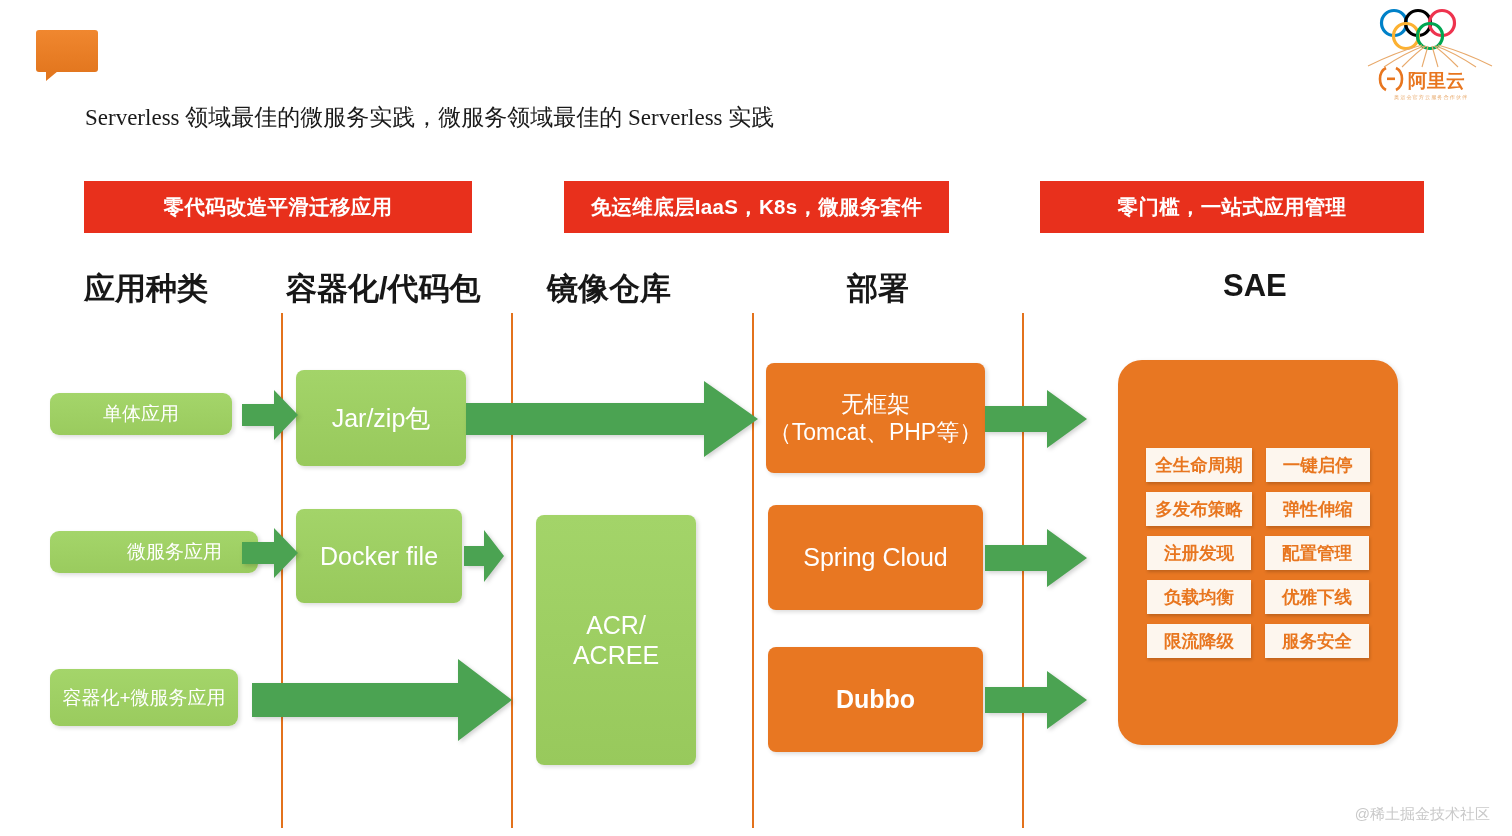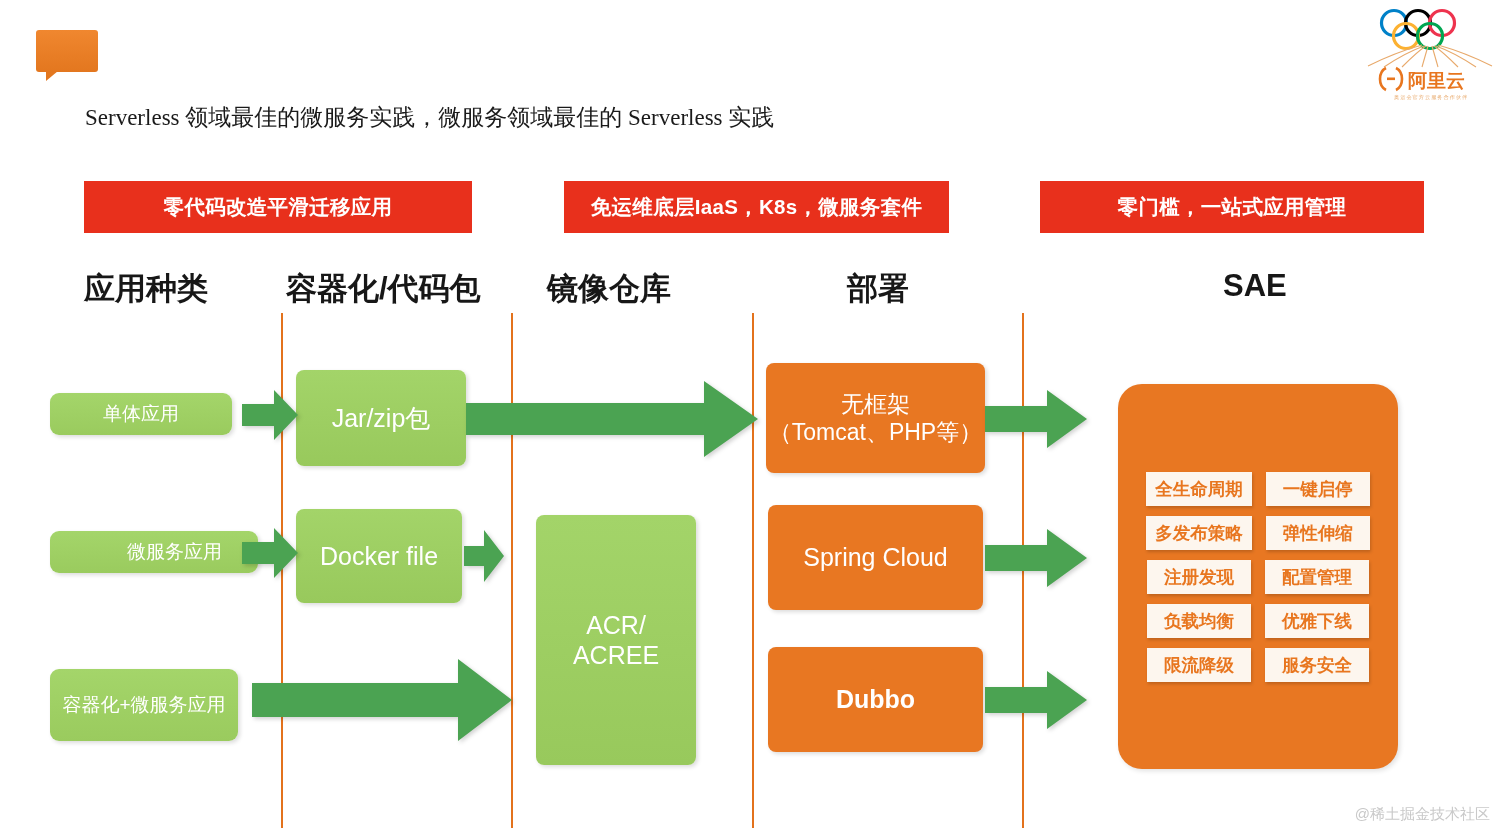--- a/index.html
+++ b/index.html
@@ -79,42 +79,41 @@
     background: linear-gradient(180deg,#a3d469 0%, #98c95c 100%);
     font-size: 25px;
   }
   .orange-box {
     background: #e87722; font-size: 25px;
   }
 
   
   #b-app-0 { left: 50px;  top: 393px; width: 182px; height: 42px; }
   #b-app-1 { left: 50px;  top: 531px; width: 208px; height: 42px; padding-left: 41px; }
-  #b-app-2 { left: 50px;  top: 669px; width: 188px; height: 72px; padding: 0 6px; }
+  #b-app-2 { left: 50px;  top: 669px; width: 188px; height: 57px; padding: 0 6px; }
 
   
   #b-pkg-0 { left: 296px; top: 370px; width: 170px; height: 96px; }
   #b-pkg-1 { left: 296px; top: 509px; width: 166px; height: 94px; }
 
   
   #b-reg-0 { left: 536px; top: 515px; width: 160px; height: 250px; }
 
   
   #b-dep-0 { left: 766px; top: 363px; width: 219px; height: 110px; font-size: 23px; }
   #b-dep-1 { left: 768px; top: 505px; width: 215px; height: 105px; }
   #b-dep-2 { left: 768px; top: 647px; width: 215px; height: 105px; font-weight: bold; }
 
   
   #sae-panel {
     position: absolute; left: 1118px; top: 360px; width: 280px; height: 385px;
     background: #e87722; border-radius: 24px;
     display: flex; flex-direction: column; align-items: center;
     justify-content: center; gap: 10px; padding: 10px 0;
     box-shadow: 2px 2px 5px rgba(0,0,0,.12);
-    margin-top: 24px;
   }
   .sae-row { display: flex; gap: 14px; }
   .sae-tag {
     background: #fdf6ee; color: #e8761f; font-weight: bold;
     font-size: 17.5px; padding: 5px 9px; min-width: 104px;
     text-align: center; white-space: nowrap;
     box-shadow: 1px 2px 3px rgba(0,0,0,.18);
     font-family: "Liberation Serif", "DejaVu Serif", serif;
   }
 

